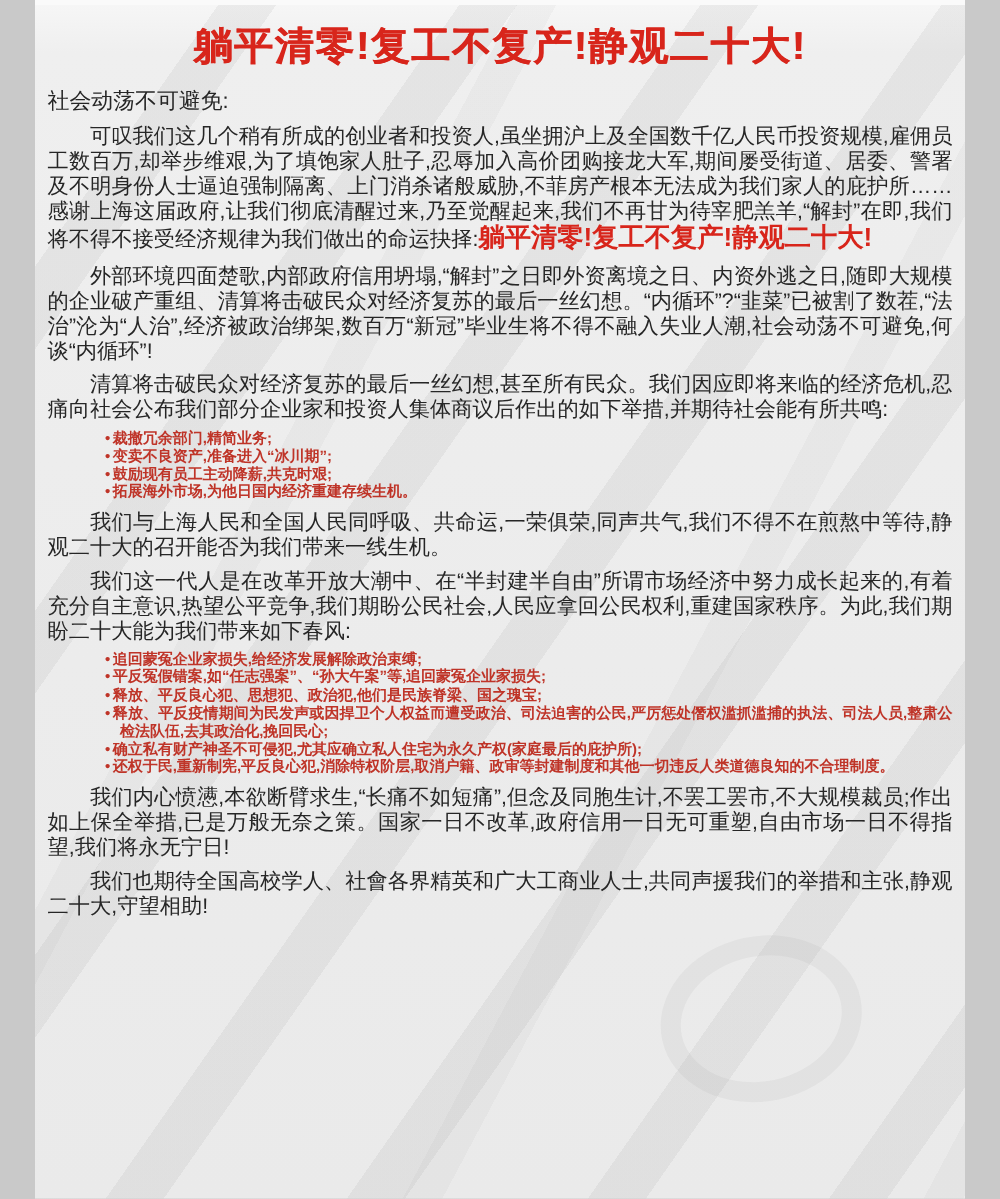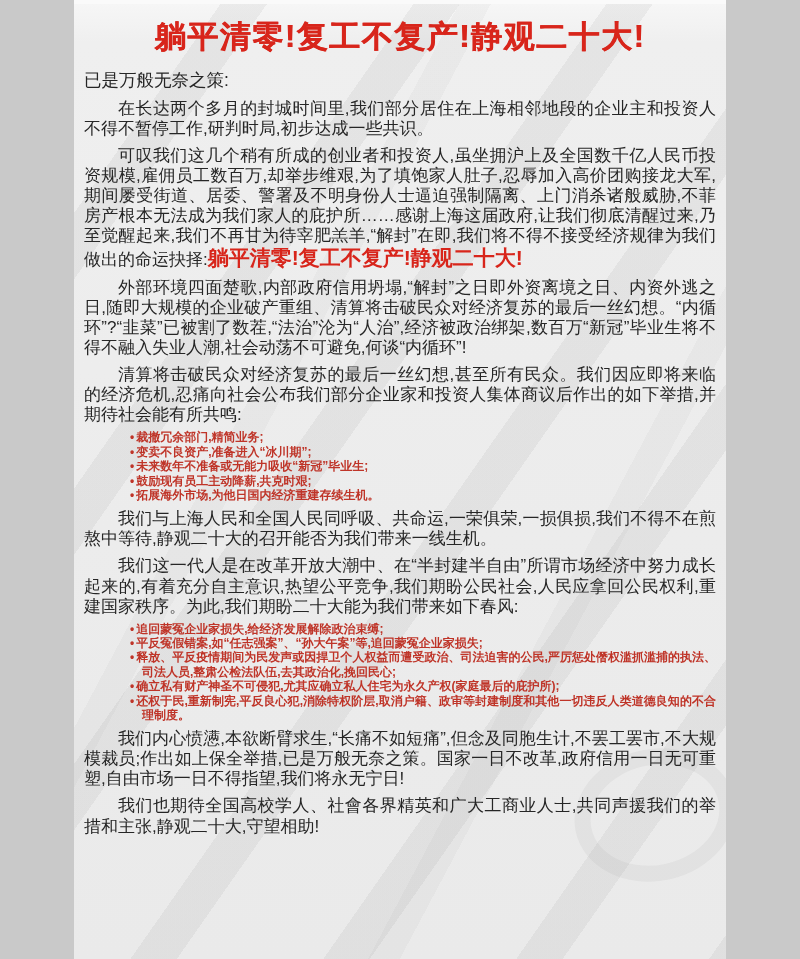--- a/index.html
+++ b/index.html
@@ -1,18 +1,18 @@
 <!DOCTYPE html>
 <html><head>
 <meta charset="utf-8">
 <style>
   html, body { margin: 0; padding: 0; background: #c9c9c9; }
   .page {
     position: relative;
-    width: 652px;
+    width: 744px;
     height: 959px;
     margin: 0 auto;
     overflow: hidden;
     background: linear-gradient(180deg, #f6f6f6 0%, #efefef 4%, #ececec 55%, #eaeaea 100%);
     font-family: "Liberation Sans", "DejaVu Sans", sans-serif;
     color: #262626;
     border-top: 4px solid #fafafa;
     box-sizing: border-box;
   }
   .watermark {
@@ -76,45 +76,44 @@
 </head>
 <body>
 
 <div class="page">
   <div class="watermark"></div>
   <div class="watermark-swirl"></div>
 
   <div class="content">
     <h1 class="title">躺平清零!复工不复产!静观二十大!</h1>
 
-    <p class="salutation">已是万般无奈之策:</p>
+    <p class="salutation">社会动荡不可避免:</p>
 
-    <p class="para">在长达两个多月的封城时间里,我们部分居住在上海相邻地段的企业主和投资人不得不暂停工作,研判时局,初步达成一些共识。</p>
 
     <p class="para"><span>可叹我们这几个稍有所成的创业者和投资人,虽坐拥沪上及全国数千亿人民币投资规模,雇佣员工数百万,却举步维艰,为了填饱家人肚子,忍辱加入高价团购接龙大军,期间屡受街道、居委、警署及不明身份人士逼迫强制隔离、上门消杀诸般威胁,不菲房产根本无法成为我们家人的庇护所……感谢上海这届政府,让我们彻底清醒过来,乃至觉醒起来,我们不再甘为待宰肥羔羊,“解封”在即,我们将不得不接受经济规律为我们做出的命运抉择:</span><span class="red-strong">躺平清零!复工不复产!静观二十大!</span></p>
 
     <p class="para">外部环境四面楚歌,内部政府信用坍塌,“解封”之日即外资离境之日、内资外逃之日,随即大规模的企业破产重组、清算将击破民众对经济复苏的最后一丝幻想。“内循环”?“韭菜”已被割了数茬,“法治”沦为“人治”,经济被政治绑架,数百万“新冠”毕业生将不得不融入失业人潮,社会动荡不可避免,何谈“内循环”!</p>
 
     <p class="para">清算将击破民众对经济复苏的最后一丝幻想,甚至所有民众。我们因应即将来临的经济危机,忍痛向社会公布我们部分企业家和投资人集体商议后作出的如下举措,并期待社会能有所共鸣:</p>
 
     <ul class="red-list">
       <li>裁撤冗余部门,精简业务;</li>
       <li>变卖不良资产,准备进入“冰川期”;</li>
-      <li>未来数年不准备或无能力吸收“新冠”毕业生;</li>
       <li>鼓励现有员工主动降薪,共克时艰;</li>
       <li>拓展海外市场,为他日国内经济重建存续生机。</li>
     </ul>
 
-    <p class="para">我们与上海人民和全国人民同呼吸、共命运,一荣俱荣,一损俱损,我们不得不在煎熬中等待,静观二十大的召开能否为我们带来一线生机。</p>
+    <p class="para">我们与上海人民和全国人民同呼吸、共命运,一荣俱荣,同声共气,我们不得不在煎熬中等待,静观二十大的召开能否为我们带来一线生机。</p>
 
     <p class="para">我们这一代人是在改革开放大潮中、在“半封建半自由”所谓市场经济中努力成长起来的,有着充分自主意识,热望公平竞争,我们期盼公民社会,人民应拿回公民权利,重建国家秩序。为此,我们期盼二十大能为我们带来如下春风:</p>
 
     <ul class="red-list">
       <li>追回蒙冤企业家损失,给经济发展解除政治束缚;</li>
       <li>平反冤假错案,如“任志强案”、“孙大午案”等,追回蒙冤企业家损失;</li>
+      <li>释放、平反良心犯、思想犯、政治犯,他们是民族脊梁、国之瑰宝;</li>
       <li>释放、平反疫情期间为民发声或因捍卫个人权益而遭受政治、司法迫害的公民,严厉惩处僭权滥抓滥捕的执法、司法人员,整肃公检法队伍,去其政治化,挽回民心;</li>
       <li>确立私有财产神圣不可侵犯,尤其应确立私人住宅为永久产权(家庭最后的庇护所);</li>
       <li>还权于民,重新制宪,平反良心犯,消除特权阶层,取消户籍、政审等封建制度和其他一切违反人类道德良知的不合理制度。</li>
     </ul>
 
     <p class="para">我们内心愤懑,本欲断臂求生,“长痛不如短痛”,但念及同胞生计,不罢工罢市,不大规模裁员;作出如上保全举措,已是万般无奈之策。国家一日不改革,政府信用一日无可重塑,自由市场一日不得指望,我们将永无宁日!</p>
 
 
     <p class="para">我们也期待全国高校学人、社會各界精英和广大工商业人士,共同声援我们的举措和主张,静观二十大,守望相助!</p>
 

